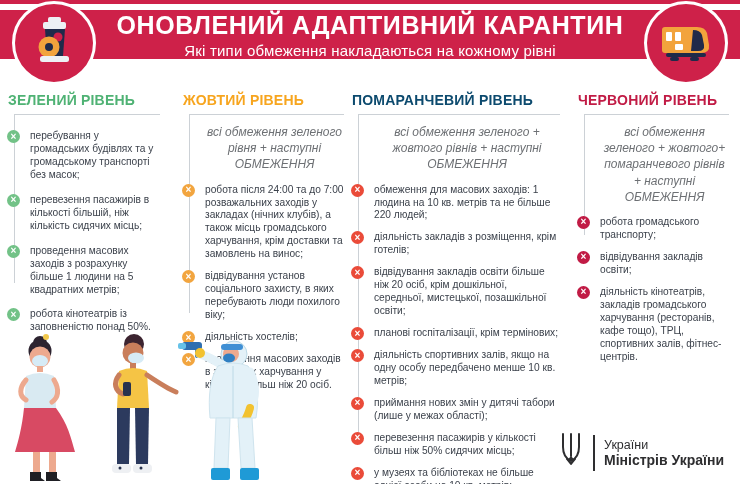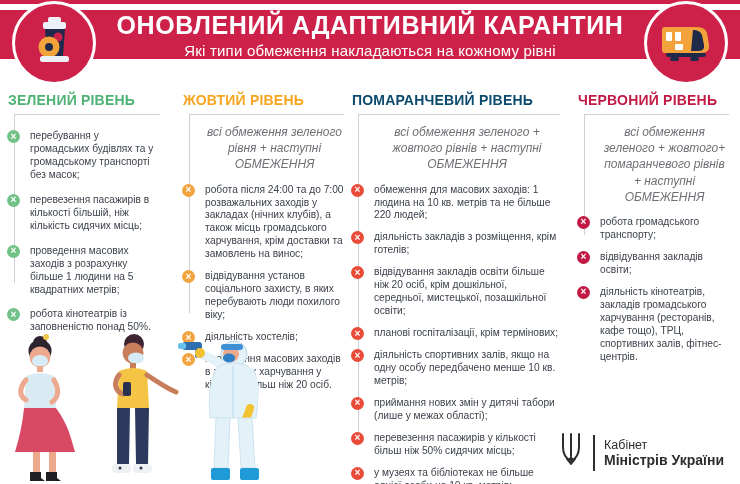--- a/index.html
+++ b/index.html
@@ -219,18 +219,18 @@
         <g fill="none" stroke="#2e2e30" stroke-width="2" stroke-linecap="round" stroke-linejoin="round">
           <path d="M5 2 v13 c0 8 3.5 12 8 14 c4.5 -2 8 -6 8 -14 V2"></path>
           <path d="M13 2 v22"></path>
           <path d="M9 27 l4 5 l4 -5"></path>
         </g>
         <path d="M13 24 l-3.5 4 h7 z" fill="#2e2e30"></path>
       </svg>
     </span>
     <span class="bar"></span>
     <span class="txt">
-      <div class="l1">Кабінет</div>
+      <div class="l1">України</div>
       <div class="l2">Міністрів України</div>
     </span>
   </div>
 
 </div>
 
 </body></html>

